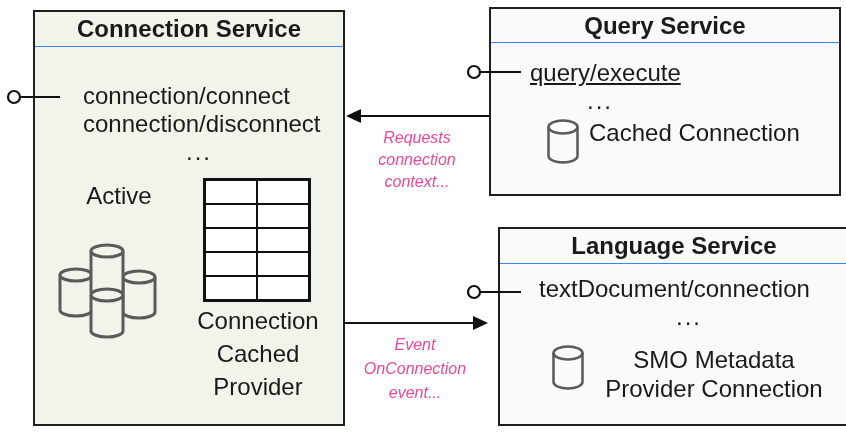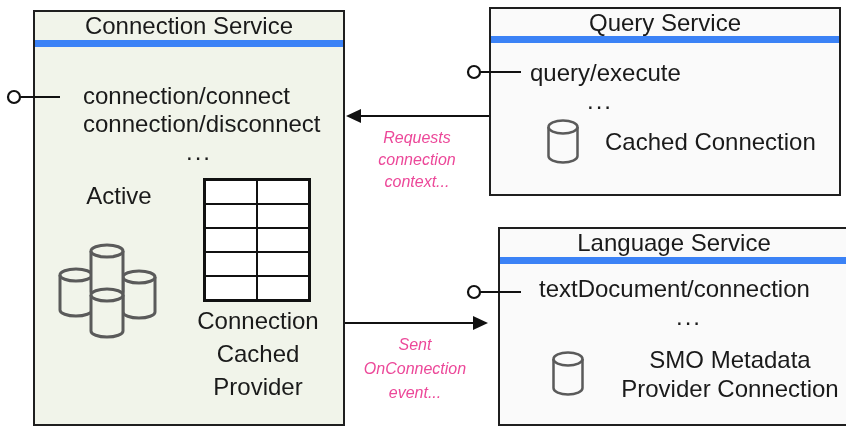--- a/index.html
+++ b/index.html
@@ -6,32 +6,32 @@
   #canvas{
     position:relative;width:846px;height:436px;background:#fff;
     font-family:"Liberation Sans",sans-serif;color:#1a1a1a;overflow:hidden;
   }
   .box{position:absolute;border:2px solid #1f1f1f;box-sizing:border-box;}
   .box-conn{left:33px;top:10px;width:312px;height:416px;background:#f1f4ea;}
   .box-query{left:489px;top:7px;width:352px;height:189px;background:#fafafa;}
   .box-lang{left:489px;top:227px;width:352px;height:199px;background:#fafafa;margin-left:9px;}
   .box-header{
     position:absolute;left:0;top:0;width:100%;height:35px;
-    border-bottom:7px solid #3b82f6;display:flex;align-items:center;justify-content:center;
-    font-weight:normal;font-size:24px;box-sizing:border-box;
+    border-bottom:1px solid #3b82f6;display:flex;align-items:center;justify-content:center;
+    font-weight:bold;font-size:24px;box-sizing:border-box;
   }
   .txt{position:absolute;font-size:24px;line-height:28px;}
   .center{text-align:center;}
   .methods{white-space:nowrap;}
   .ellipsis{letter-spacing:2px;}
   .arrow-label{
     position:absolute;font-size:16px;line-height:22px;font-style:italic;
     text-align:center;color:#ec4899;
   }
-  .dbrow{position:absolute;display:flex;align-items:center;gap:26px;}
+  .dbrow{position:absolute;display:flex;gap:10px;}
   .grid-table{
     position:absolute;left:168px;top:166px;width:108px;height:124px;
     display:grid;grid-template-columns:1fr 1fr;grid-template-rows:repeat(5,1fr);
     background:#fff;border:2px solid #111;box-sizing:border-box;
   }
   .grid-table .cell{border:1px solid #111;background:#fff;}
   .overlay{position:absolute;left:0;top:0;pointer-events:none;}
 </style>
 </head>
 <body>
@@ -80,21 +80,21 @@
     <div class="txt center" style="left:148px;top:292px;width:150px;line-height:33px;">
       <div>Connection</div>
       <div>Cached</div>
       <div>Provider</div>
     </div>
   </div>
 
   <div class="box box-query">
     <div class="box-header" style="height:34px;">Query Service</div>
 
-    <div class="txt methods" style="left:39px;top:50px;">query/execute</div>
+    <div class="txt methods" style="left:39px;top:50px;text-decoration:underline;">query/execute</div>
     <div class="txt center ellipsis" style="left:39px;top:78px;width:140px;">...</div>
 
     <div class="dbrow" style="left:56px;top:110px;">
       <svg width="32" height="46" viewBox="0 0 32 46">
         <g fill="#fafafa" stroke="#5a5a5a" stroke-width="2.5">
           <path d="M1.5,8 L1.5,37 A14.5,6.5 0 0 0 30.5,37 L30.5,8"></path>
           <ellipse cx="16" cy="8" rx="14.5" ry="6.5"></ellipse>
         </g>
       </svg>
       <div class="txt" style="position:static;">Cached Connection</div>
@@ -148,18 +148,18 @@
       <polygon points="488,323 473,316 473,330" fill="#111"></polygon>
     </g>
   </svg>
 
   <div class="arrow-label" style="left:352px;top:127px;width:130px;">
     <div>Requests</div>
     <div>connection</div>
     <div>context...</div>
   </div>
   <div class="arrow-label" style="left:348px;top:333px;width:134px;line-height:24px;">
-    <div>Sent</div>
+    <div>Event</div>
     <div>OnConnection</div>
     <div>event...</div>
   </div>
 
 </div>
 
 </body></html>

